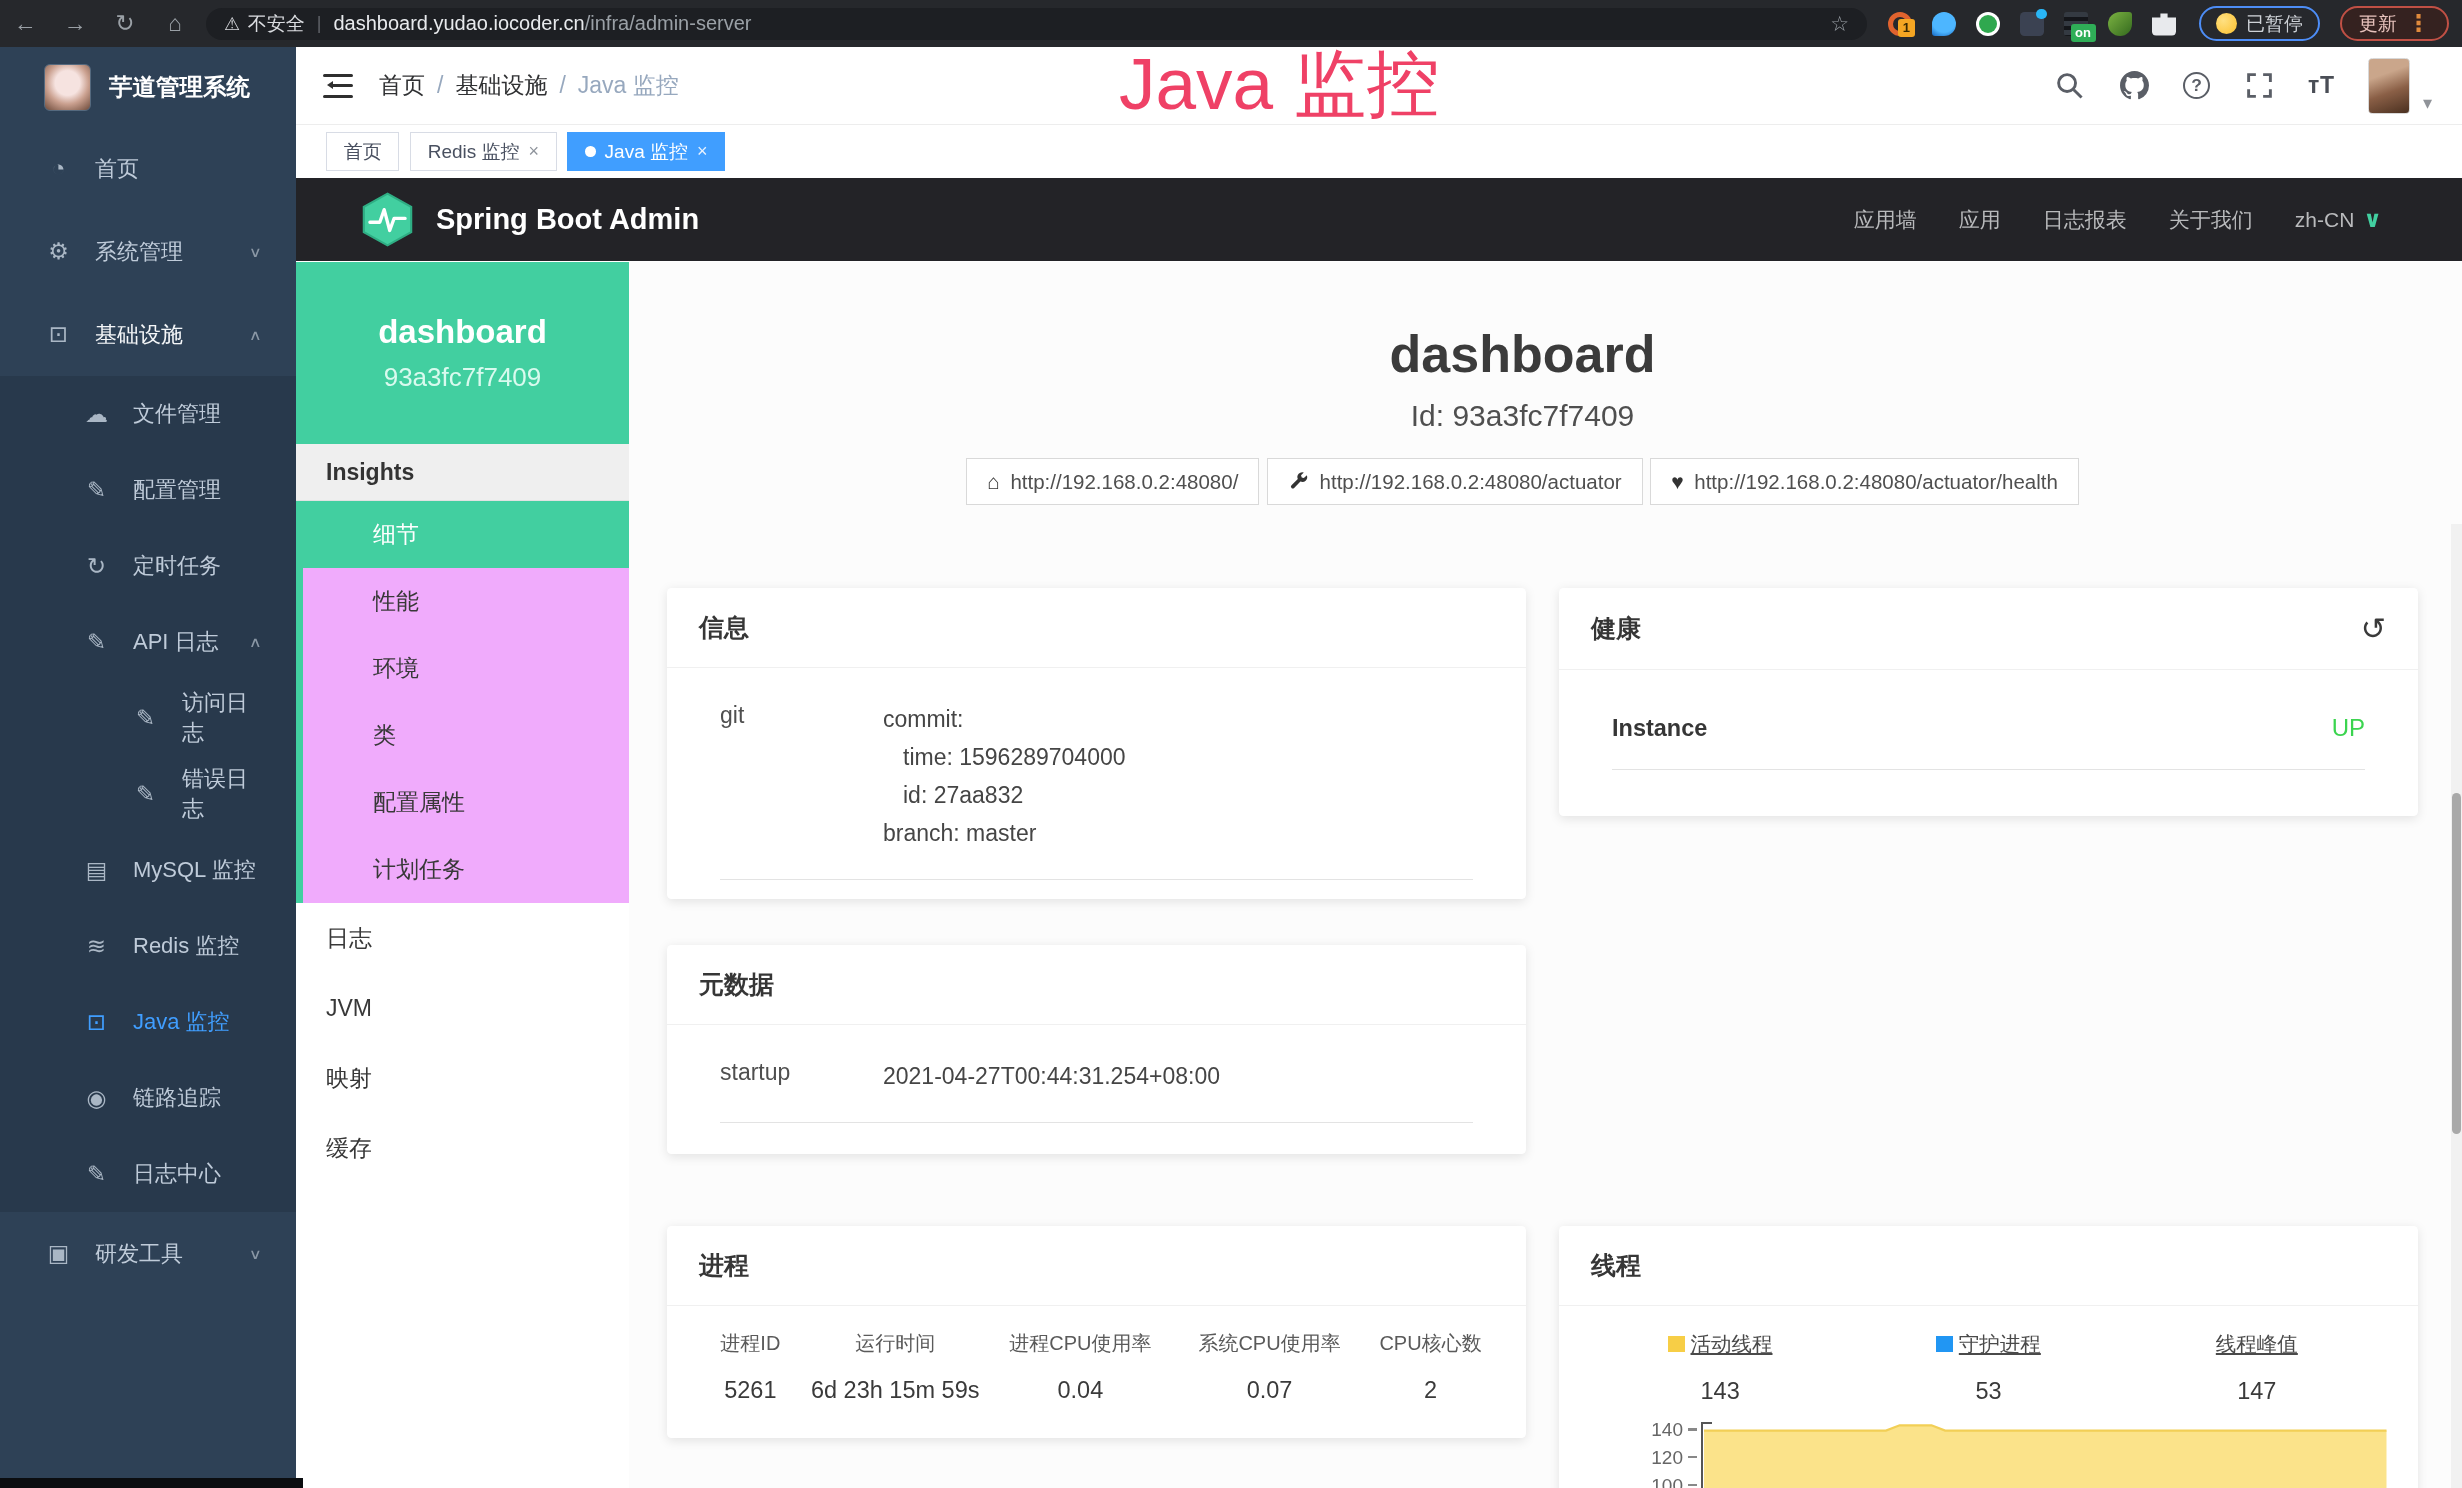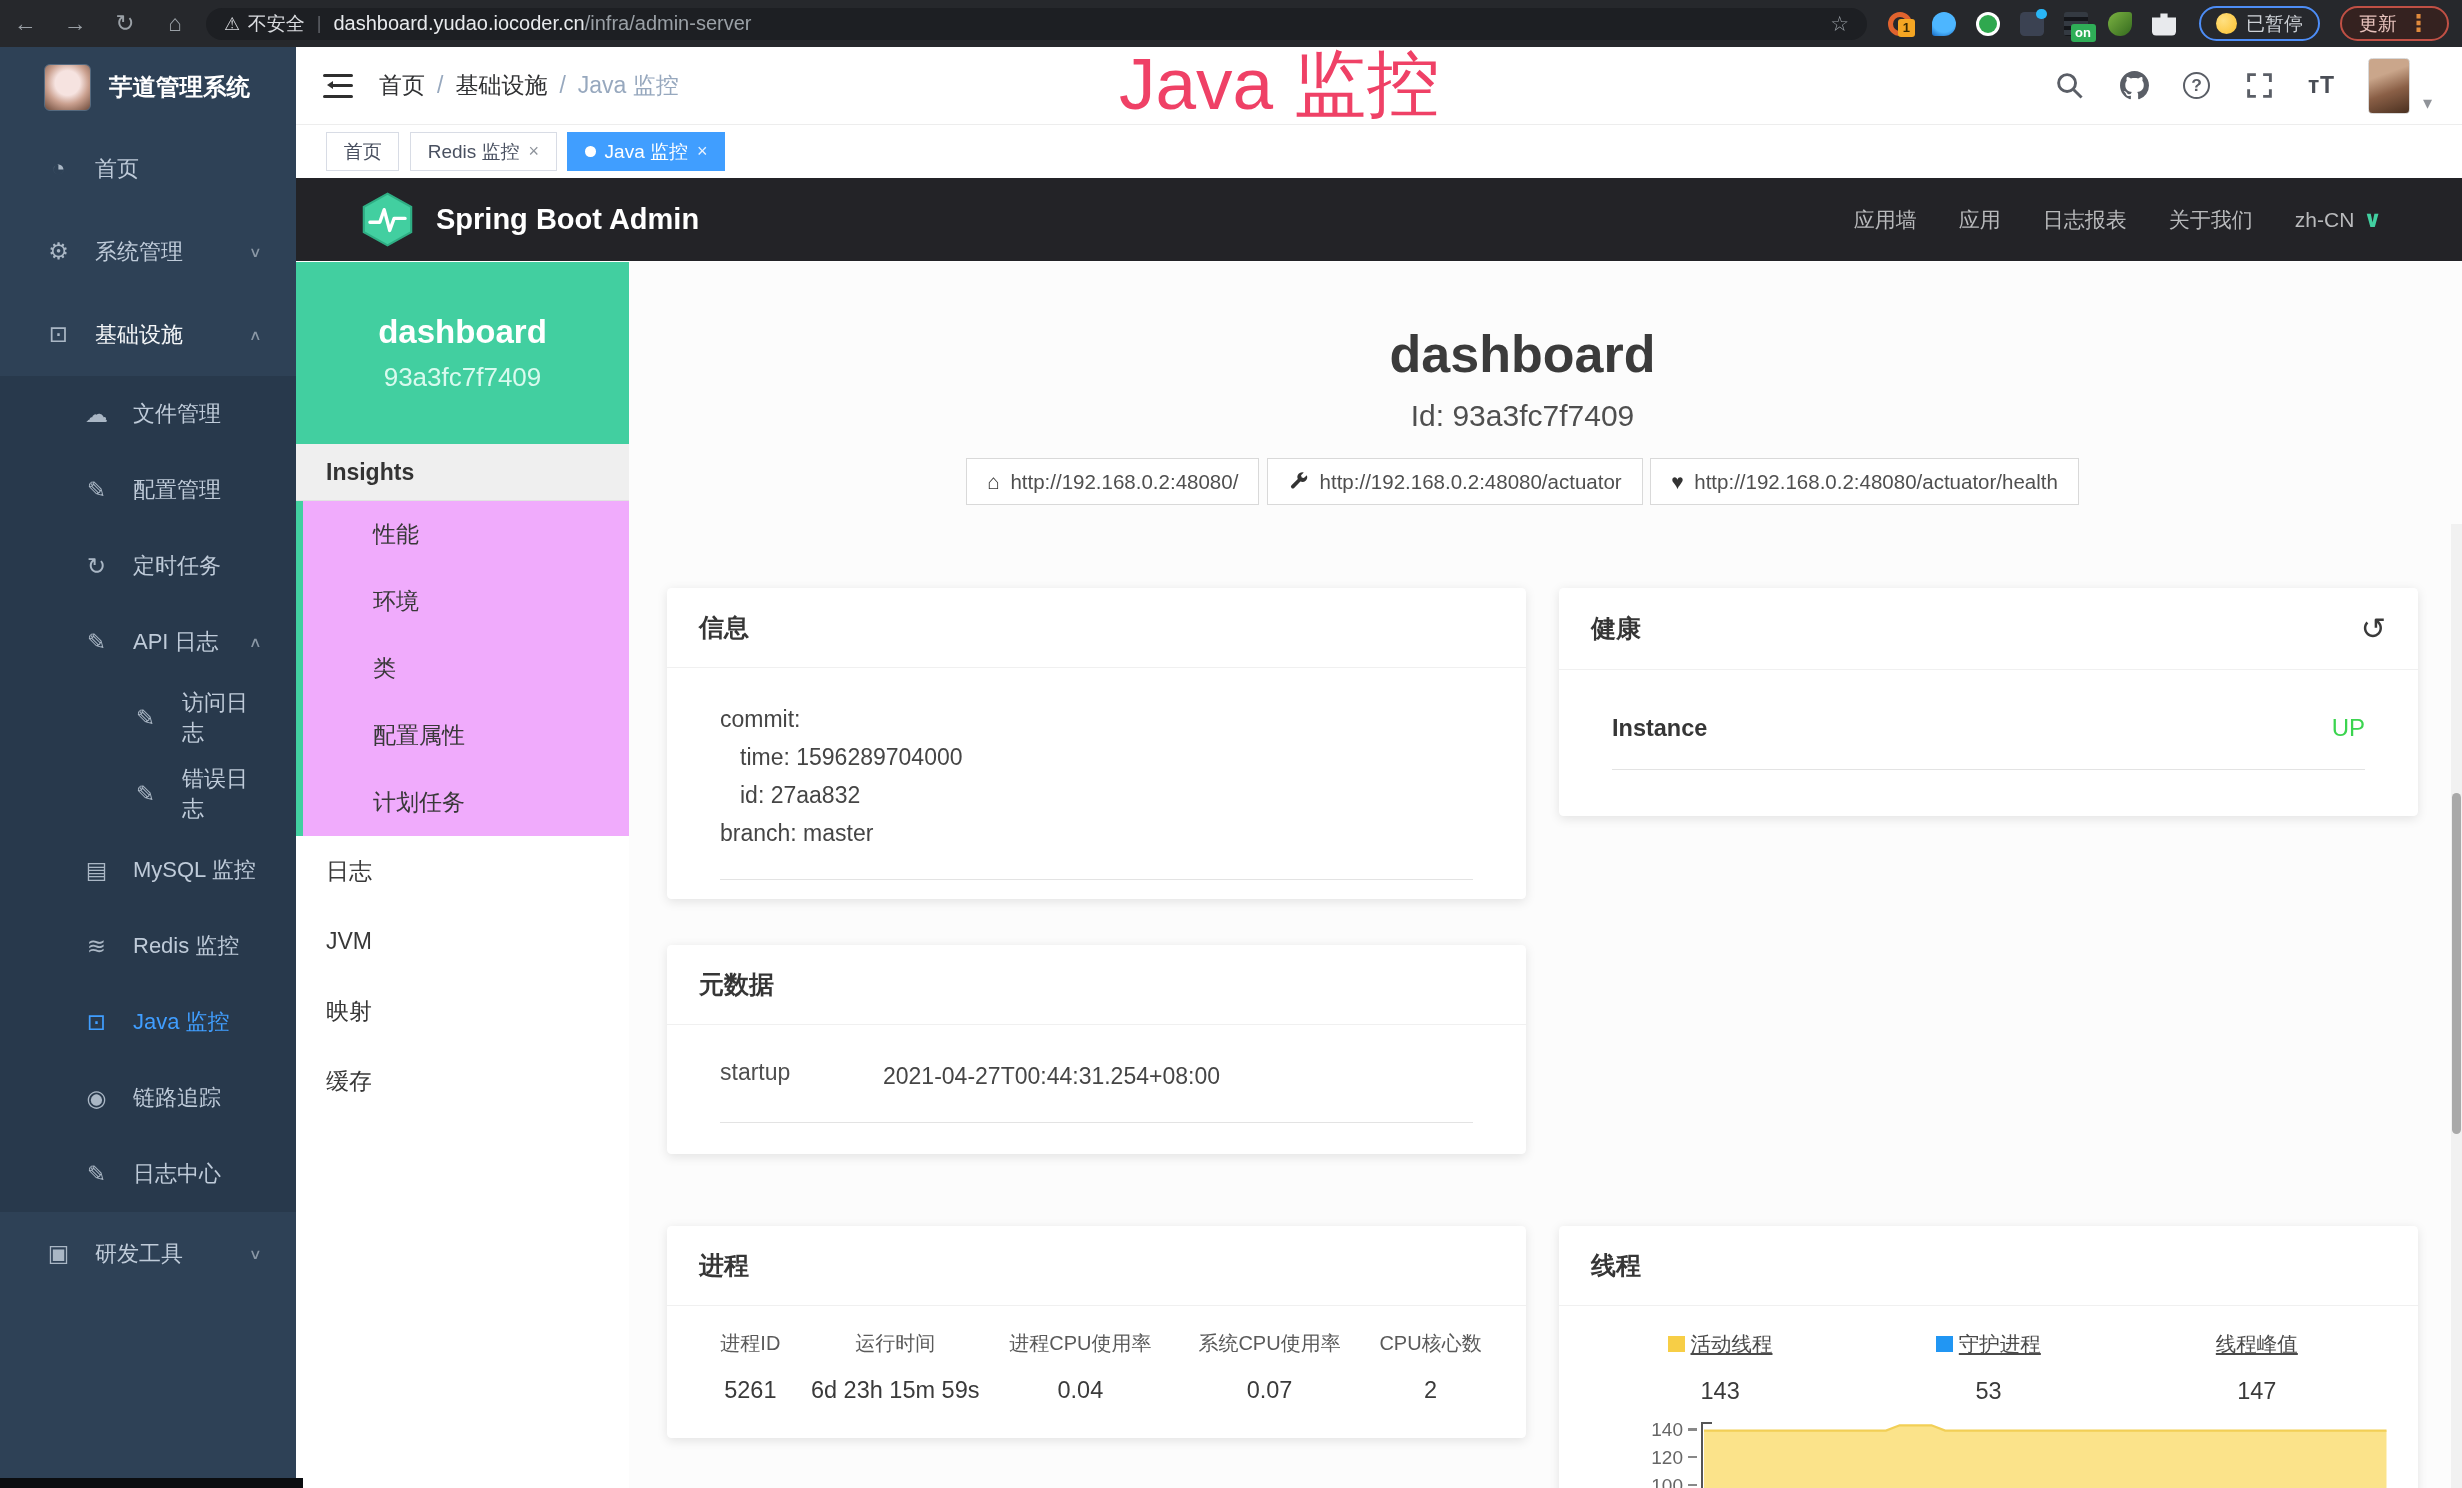--- a/index.html
+++ b/index.html
@@ -337,20 +337,21 @@
       </span>
     </div>
   </div>
 
   <div class="sba-side">
     <div class="inst-head">
       <span class="inst-name">dashboard</span>
       <span class="inst-id">93a3fc7f7409</span>
     </div>
     <div class="sba-sec">Insights</div>
+    <div class="sba-it active">细节</div>
     <div class="sba-it">性能</div>
     <div class="sba-it">环境</div>
     <div class="sba-it">类</div>
     <div class="sba-it">配置属性</div>
     <div class="sba-it">计划任务</div>
     <div class="sba-root">日志</div>
     <div class="sba-root">JVM</div>
     <div class="sba-root">映射</div>
     <div class="sba-root">缓存</div>
   </div>
@@ -376,20 +377,21 @@
       </div>
     </div>
 
     <div class="col-l">
       <div class="card" id="card-info">
         <div class="card-h">
           <span>信息</span>
         </div>
         <div class="card-b">
           <div class="kv u-row">
+            <span class="k">git</span>
             <span class="v">
               <div>commit:</div>
               <div class="indent">time: 1596289704000</div>
               <div class="indent">id: 27aa832</div>
               <div>branch: master</div>
             </span>
           </div>
         </div>
       </div>
 

